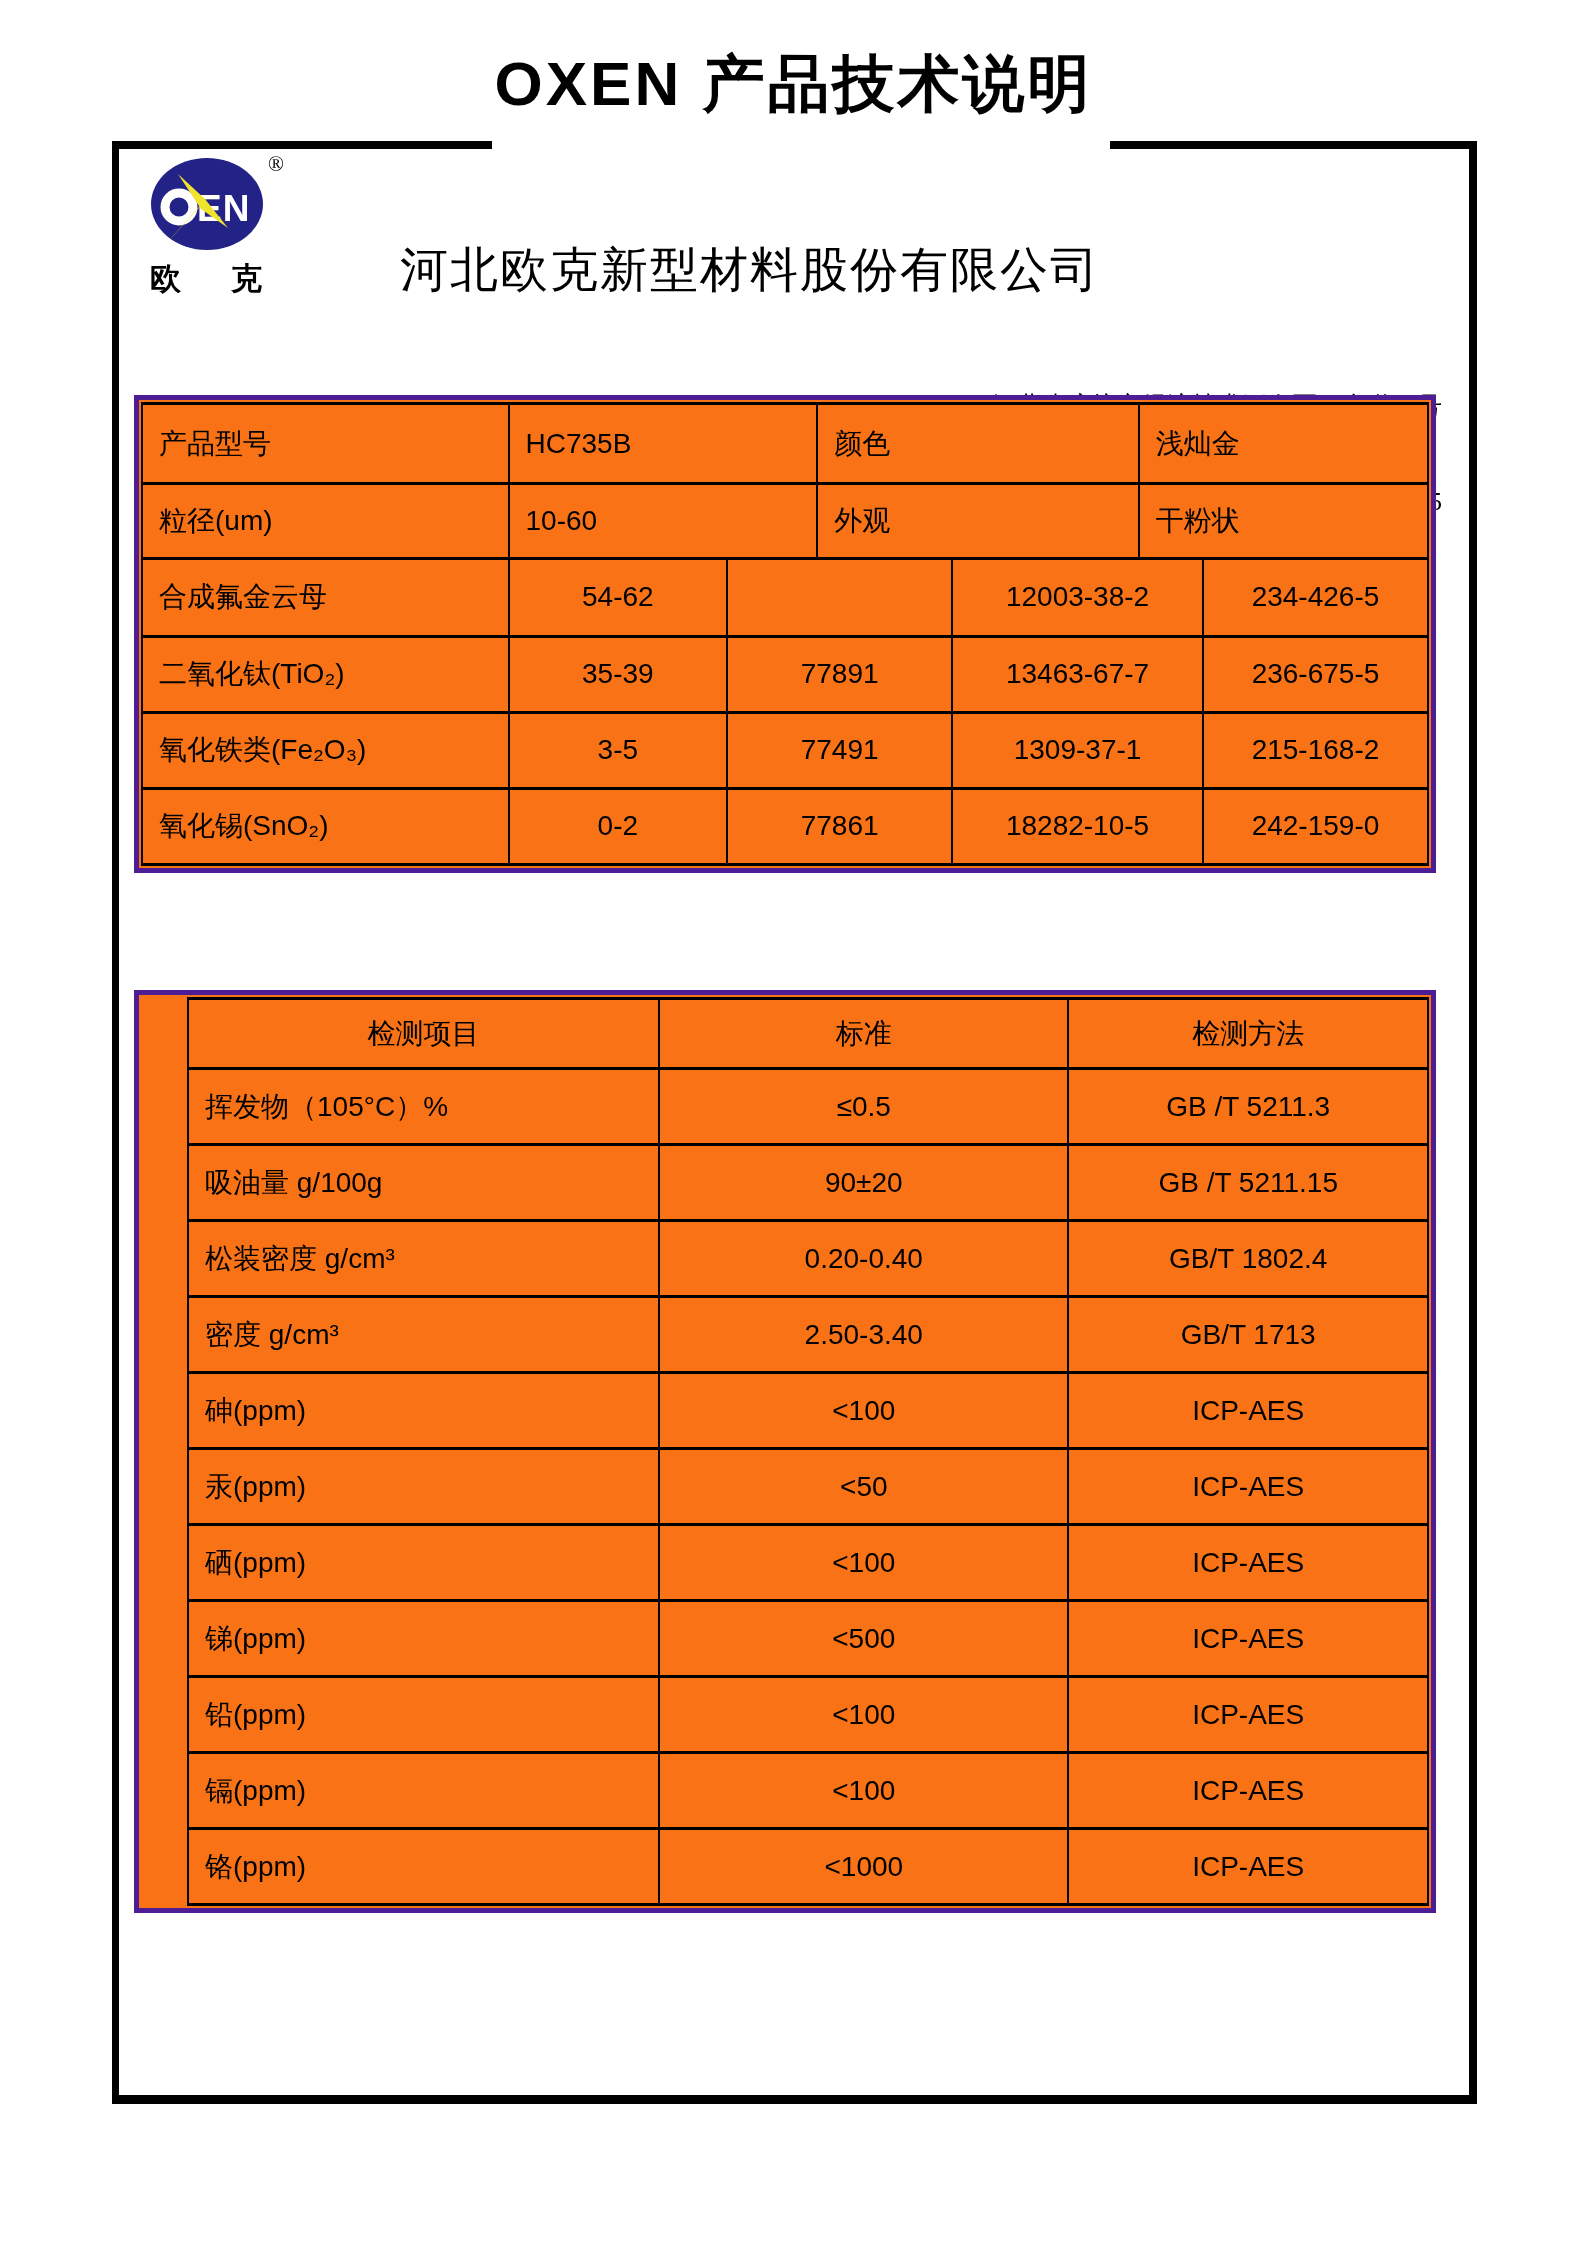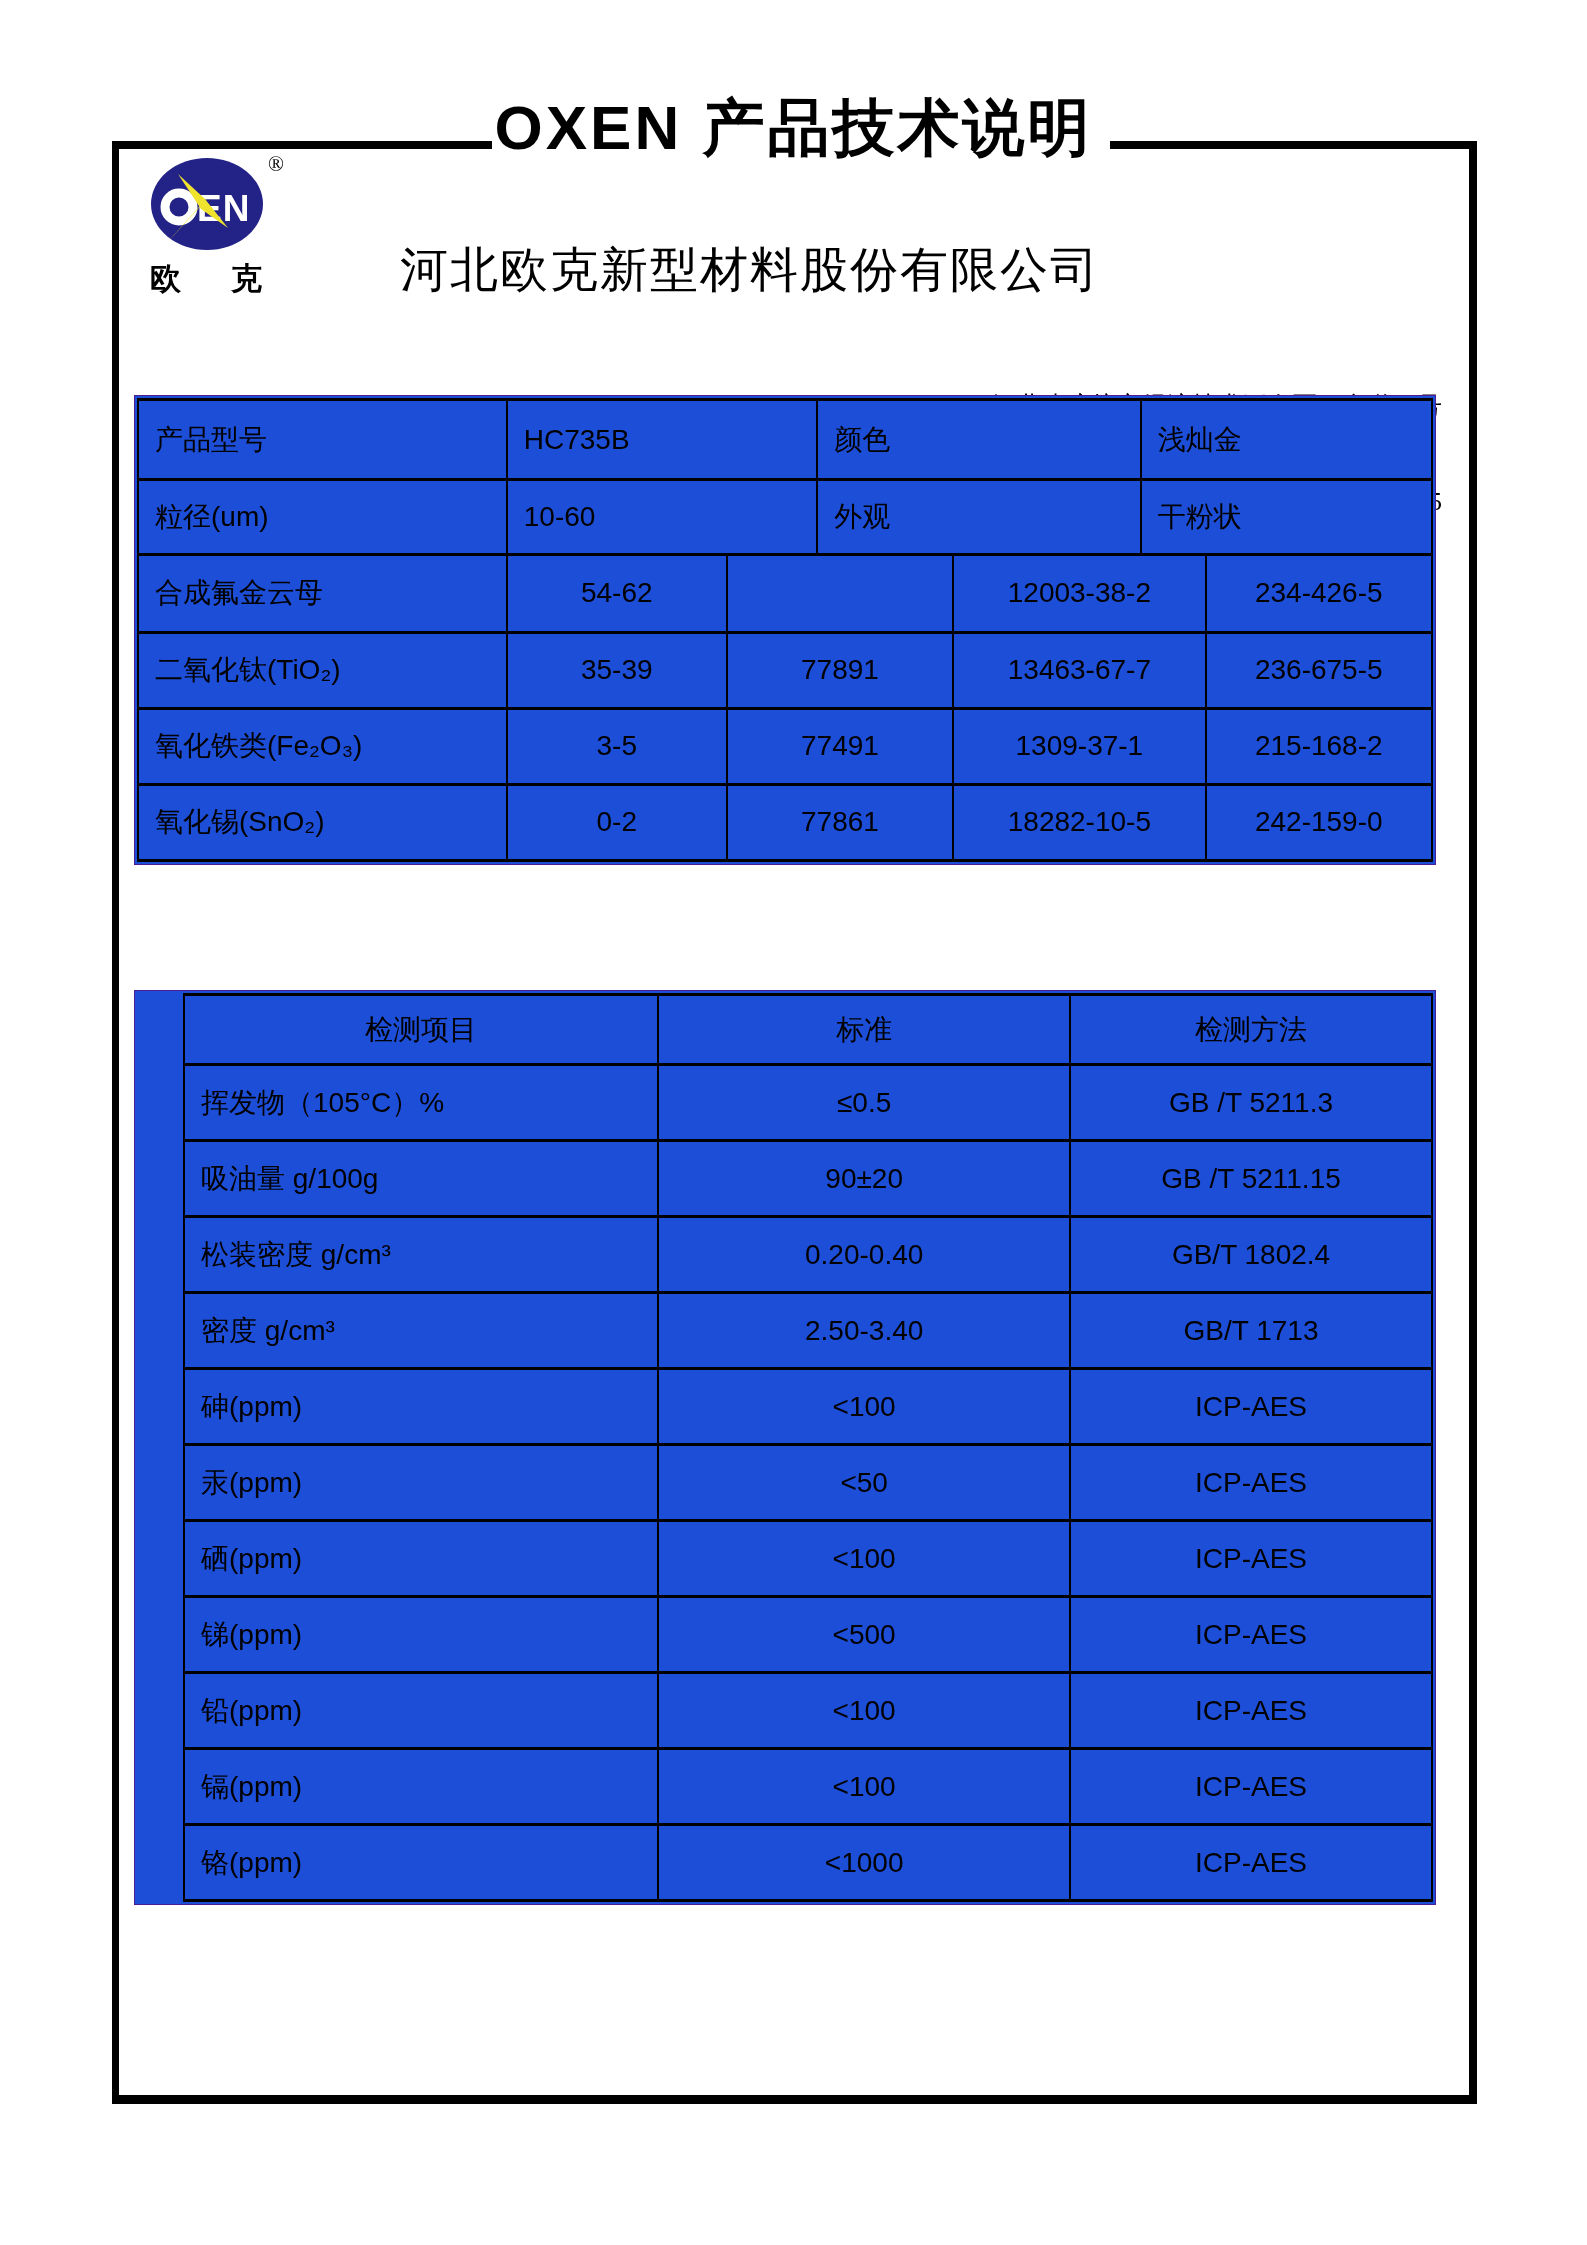--- a/index.html
+++ b/index.html
@@ -2,21 +2,21 @@
 <html><head>
 <meta charset="utf-8">
 <style>
   html,body{margin:0;padding:0;background:#fff;}
   .page{position:relative;width:1587px;height:2245px;background:#fff;overflow:hidden;
         font-family:"Liberation Sans","DejaVu Sans",sans-serif;color:#000;}
 
   
   .doc-title{position:absolute;left:0;top:42px;width:100%;text-align:center;
              font-size:62px;font-weight:bold;letter-spacing:3px;
-             font-family:"Liberation Sans","DejaVu Sans",sans-serif;margin-top:44px;}
+             font-family:"Liberation Sans","DejaVu Sans",sans-serif;}
   .bar{position:absolute;top:141px;height:8px;background:#000;}
   .bar-left{left:112px;width:380px;}
   .bar-right{left:1110px;width:367px;}
 
   
   .frame{position:absolute;left:112px;top:141px;width:1365px;height:1963px;
          box-sizing:border-box;border-left:7px solid #000;border-right:8px solid #000;
          border-bottom:9px solid #000;}
 
   
@@ -27,21 +27,21 @@
 
   
   .company{position:absolute;left:300px;top:238px;width:900px;text-align:center;
            font-size:48px;letter-spacing:2px;font-family:"Liberation Serif","DejaVu Serif",serif;}
   .addr{position:absolute;right:145px;top:326px;text-align:right;
         font-family:"Liberation Serif","DejaVu Serif",serif;font-size:25px;line-height:32px;
         white-space:pre;}
 
   
   .twrap{position:absolute;left:134px;width:1302px;box-sizing:border-box;
-         border:1px solid #4c1d95;padding:2px;background:#1d4ed8;}
+         border:5px solid #4c1d95;padding:2px;background:#f97316;}
   .twrap table{border-collapse:collapse;width:100%;table-layout:fixed;}
   .twrap td{border:2px solid #000;border-top-width:3px;border-bottom-width:3px;
             font-size:28px;vertical-align:middle;padding:0 8px;overflow:hidden;}
   .twrap .lbl{text-align:left;padding-left:16px;}
   .twrap .ctr{text-align:center;}
   .no-top td{border-top-width:0;}
   #tableA{top:395px;}
   #tableB{top:990px;padding-left:48px;}
 </style>
 </head>

